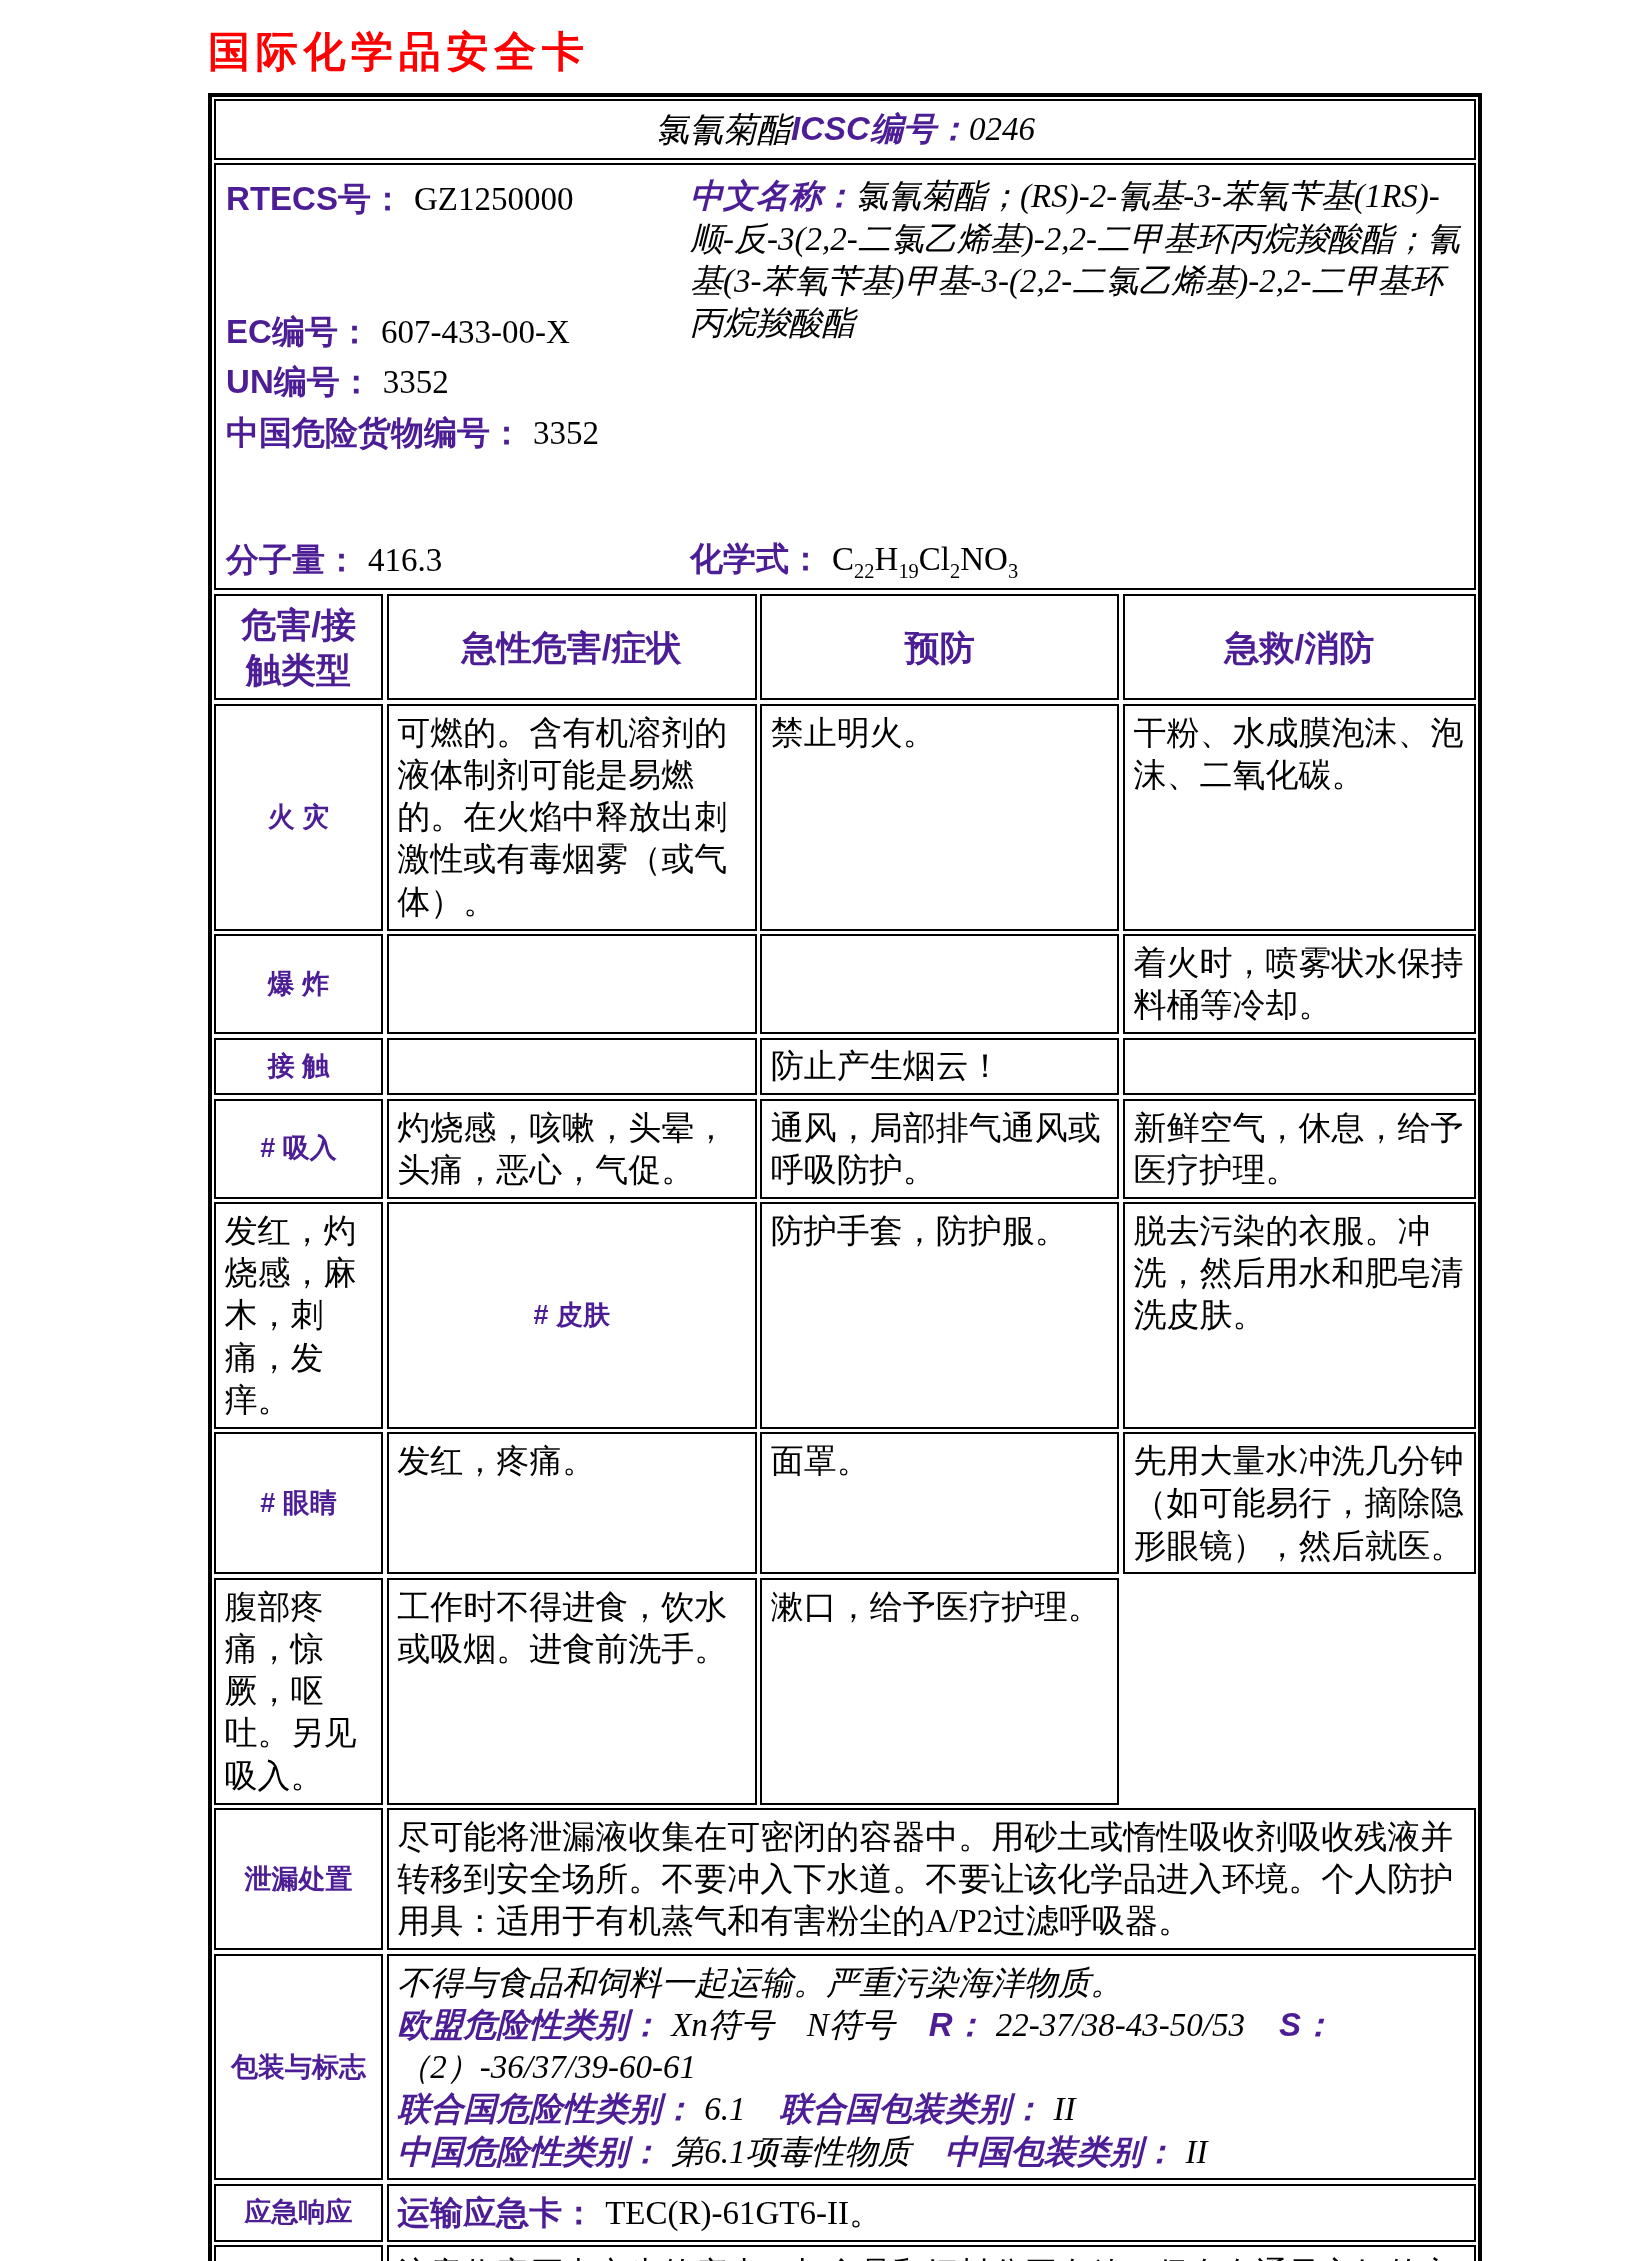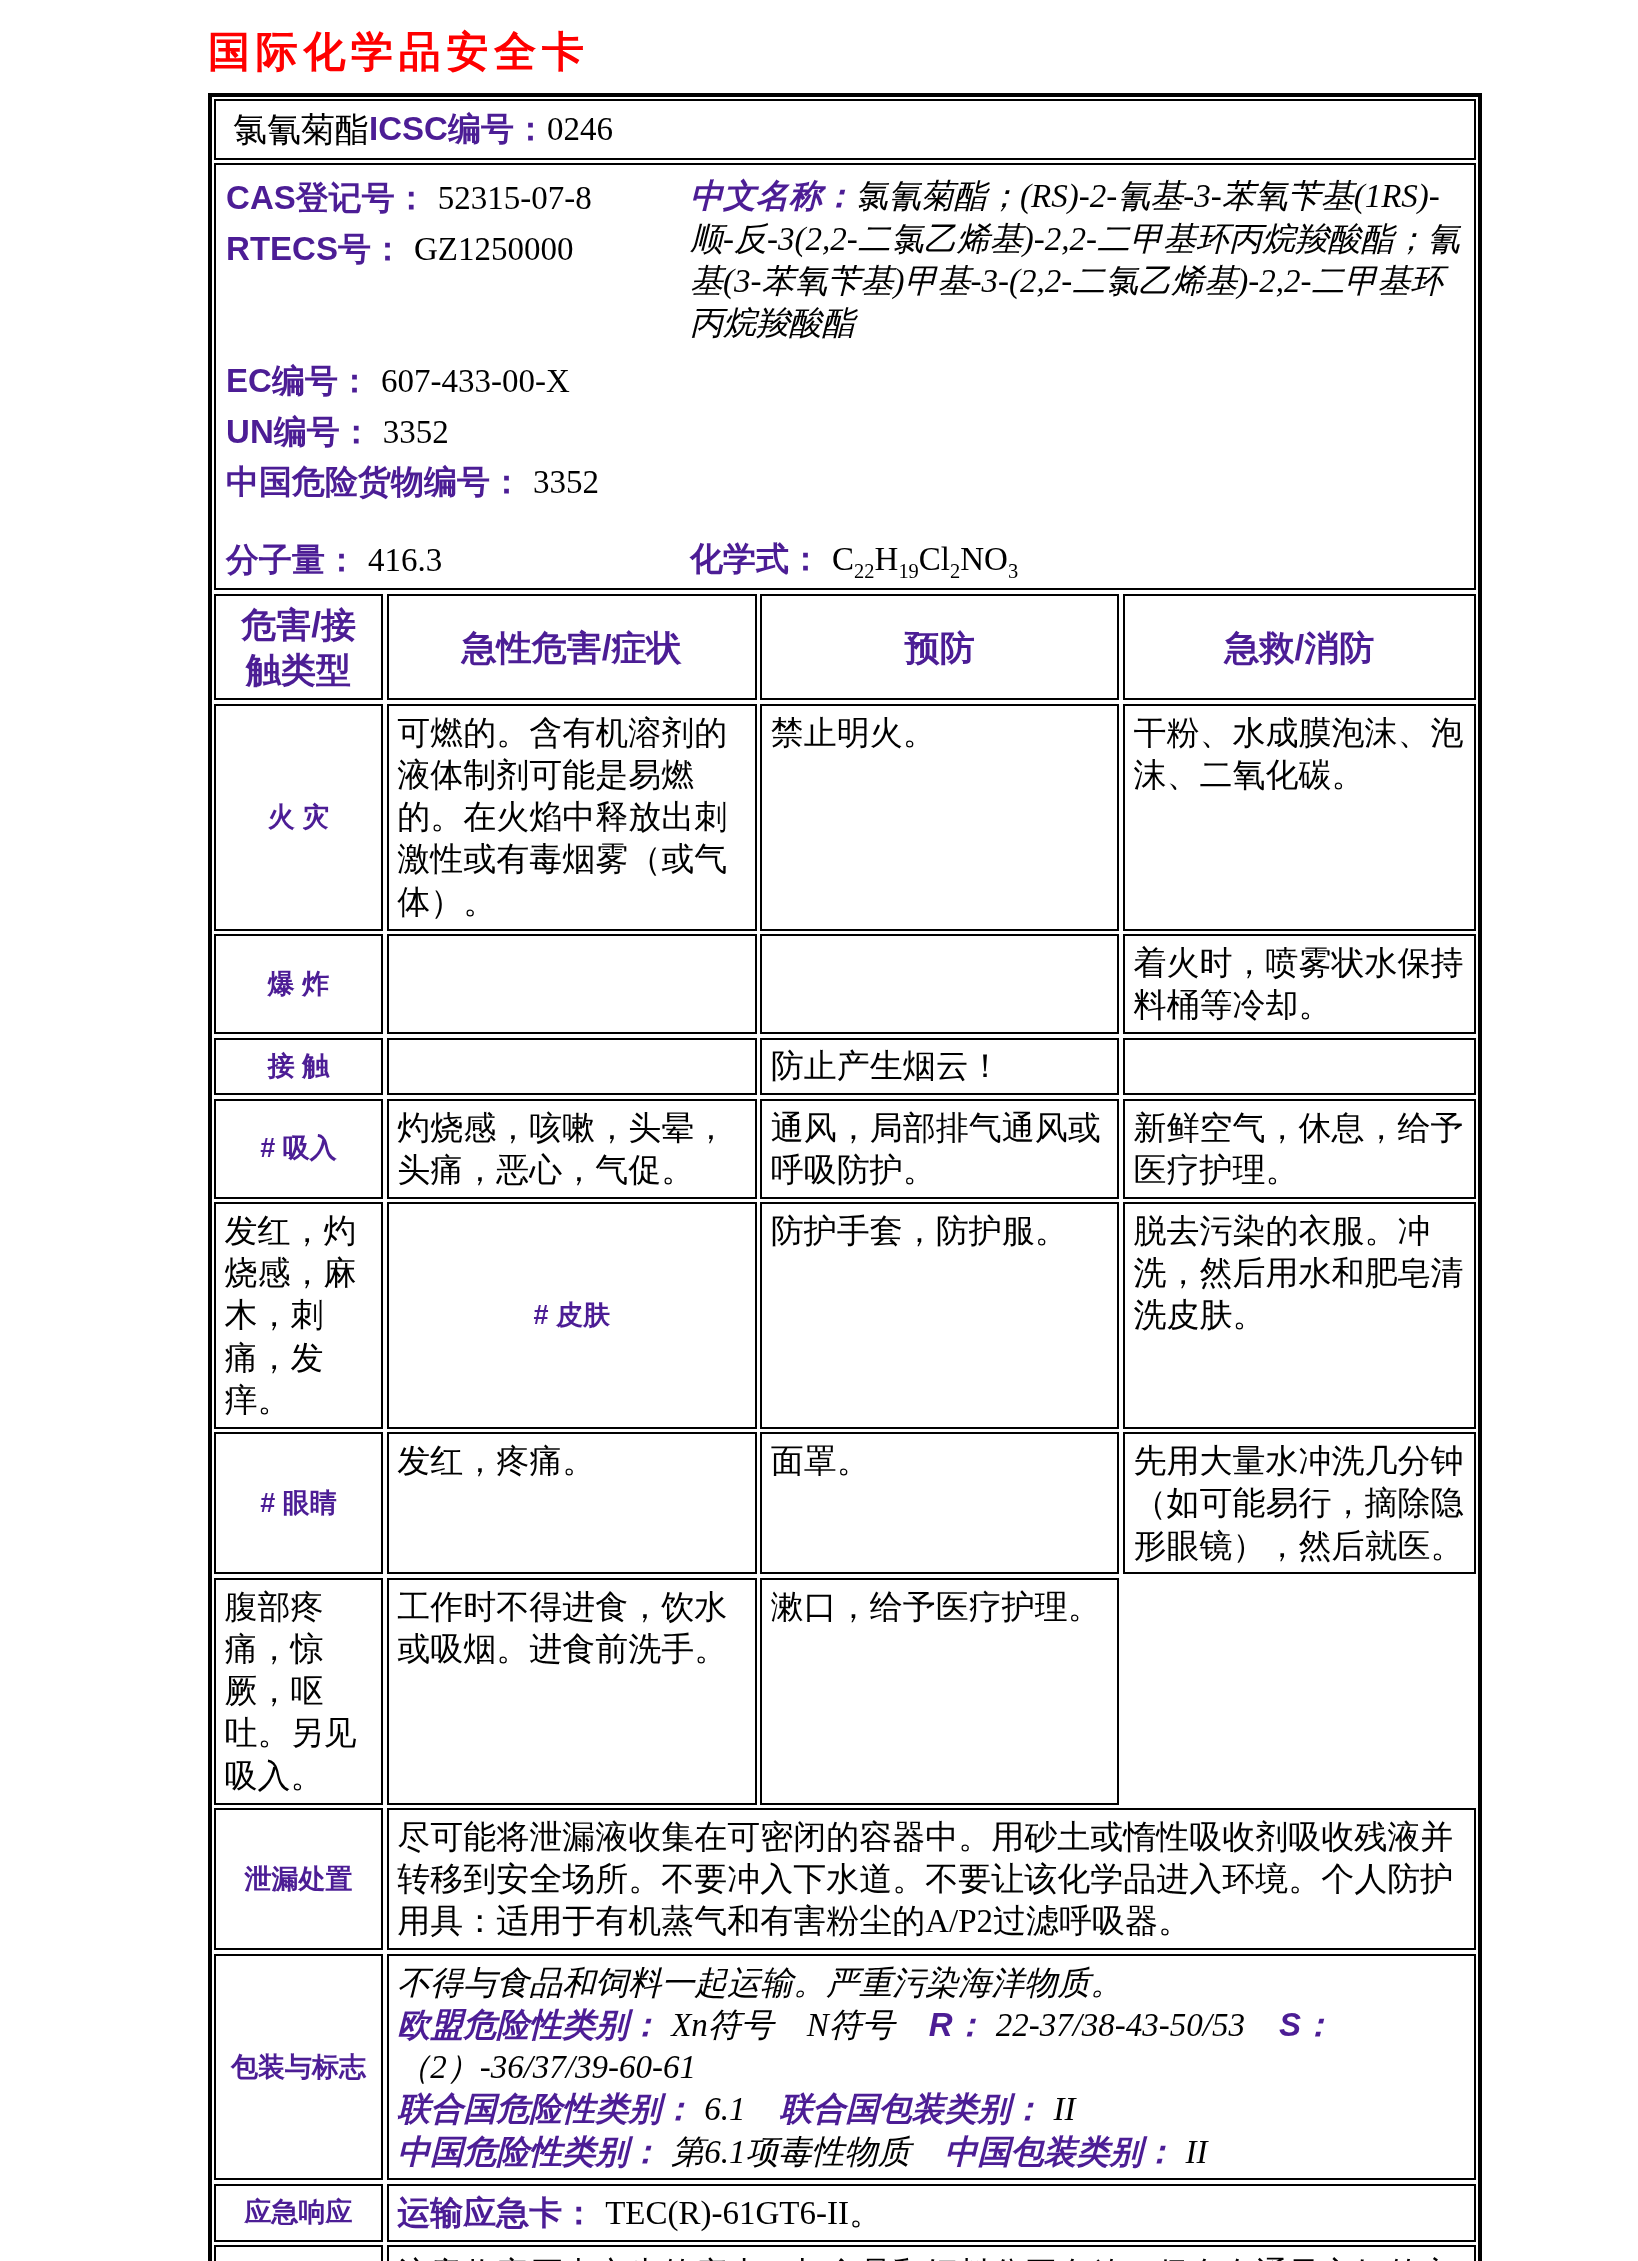--- a/index.html
+++ b/index.html
@@ -31,22 +31,22 @@
     font-weight:bold;
   }
   .val{margin-left:10px;}
   .label-cell{
     display:flex;align-items:center;justify-content:center;text-align:center;
     font-size:27px;line-height:1.3;
   }
   .hdr-cell{min-height:94px;font-size:35px;}
   
   .titlebar{
-    display:flex;justify-content:flex-start;align-items:center;
-    min-height:61px;padding:4.3px 17px;
+    display:flex;justify-content:center;align-items:center;
+    min-height:61px;padding:4.3px 17px;font-style:italic;
   }
   .chem-name{font-size:34px;}
   .icsc{font-size:33px;}
   
   .idnames{display:grid;grid-template-columns:464px 1fr;min-height:427px;padding:4.3px 10px;}
   .idcol{display:flex;flex-direction:column;padding-right:14.2px;}
   .idcol .line{white-space:nowrap;}
   .l-cas{margin-top:7.1px;}
   .l-rtecs{margin-top:8.5px;}
   .l-ec{margin-top:90px;}
@@ -75,23 +75,20 @@
       <span class="chem-name">氯氰菊酯</span>
       <span class="icsc">
         <span class="blue">ICSC编号：</span><span>0246</span>
       </span>
     </div>
   </div>
 
   <div class="row one">
     <div class="cell idnames">
       <div class="idcol">
-        <div class="line l-cas">
-          <span class="blue">CAS登记号：</span><span class="val">52315-07-8</span>
-        </div>
         <div class="line l-rtecs">
           <span class="blue">RTECS号：</span><span class="val">GZ1250000</span>
         </div>
         <div class="line l-ec">
           <span class="blue">EC编号：</span><span class="val">607-433-00-X</span>
         </div>
         <div class="line l-un">
           <span class="blue">UN编号：</span><span class="val">3352</span>
         </div>
         <div class="line l-cn">

